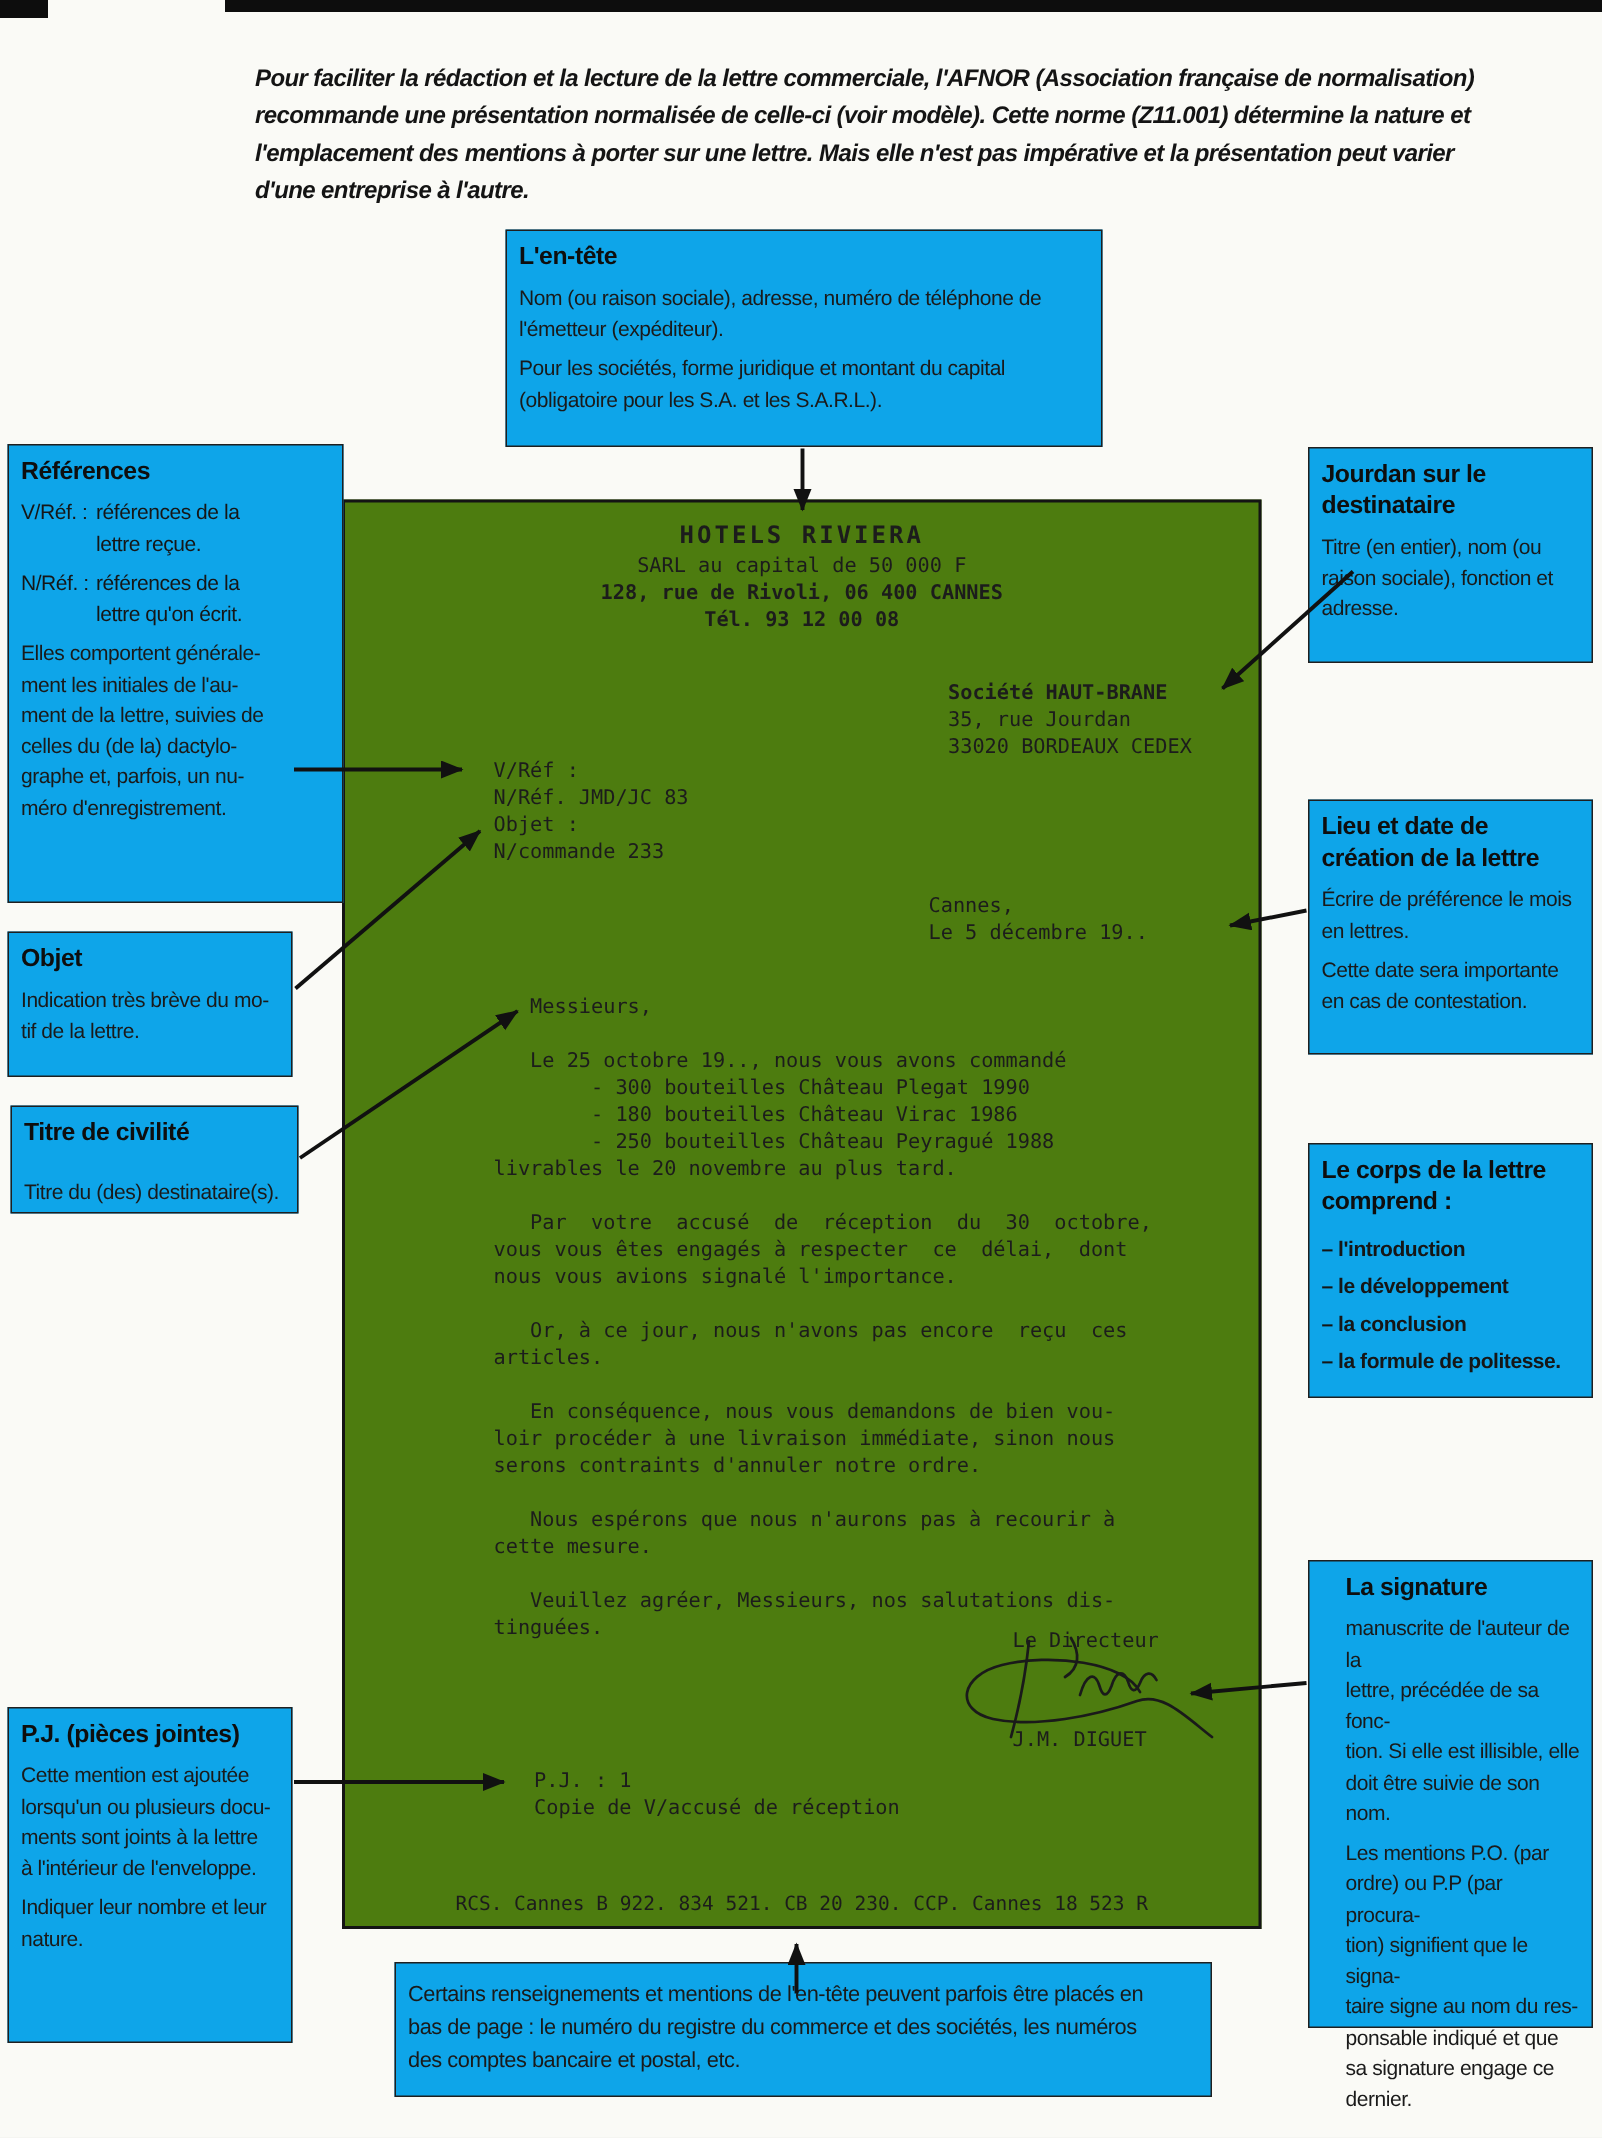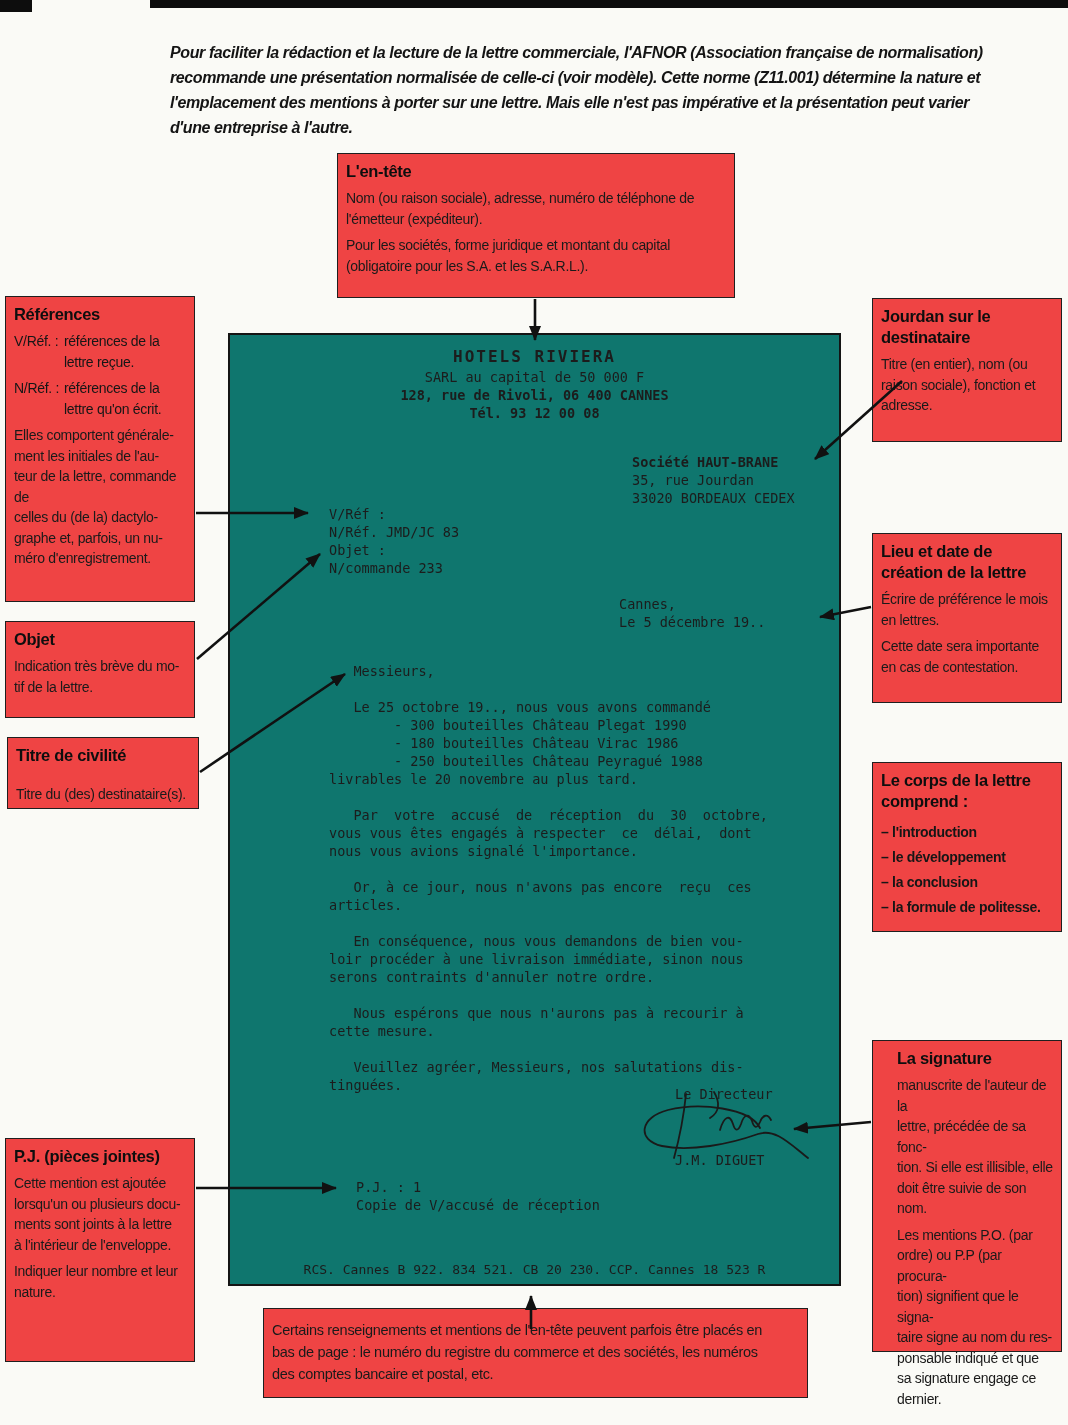--- a/index.html
+++ b/index.html
@@ -11,40 +11,40 @@
   }
   .scan-bar{position:absolute;left:150px;top:0;width:918px;height:8px;background:#0d0d0d;}
   .scan-corner{position:absolute;left:0;top:0;width:32px;height:12px;background:#0d0d0d;}
   .intro{
     position:absolute;left:170px;top:40px;width:910px;margin:0;
     font-size:16px;line-height:25px;font-weight:bold;font-style:italic;
     letter-spacing:-0.4px;white-space:pre-line;color:#141414;
   }
   
   .box{
-    position:absolute;background:#ef4444;border:1.5px solid #1f1f1f;
+    position:absolute;background:#0ea5e9;border:1.5px solid #1f1f1f;
     padding:7px 8px;box-sizing:border-box;
   }
   .box-title{
     font-weight:bold;font-size:16.5px;line-height:21px;letter-spacing:-0.3px;
     white-space:pre-line;color:#0e0e0e;margin:0 0 4px 0;
   }
   .box-text{
     font-size:14px;line-height:20.5px;letter-spacing:-0.3px;
     white-space:pre-line;margin:6px 0 0 0;color:#1a1a1a;
   }
   .ref-entry{display:flex;margin:6px 0 0 0;}
   .ref-label{font-size:14px;line-height:20.5px;letter-spacing:-0.3px;width:50px;flex:none;}
   .ref-text{font-size:14px;line-height:20.5px;letter-spacing:-0.3px;white-space:pre-line;}
   .corps-list{list-style:none;margin:8px 0 0 0;padding:0;font-weight:bold;}
   .corps-list li{font-size:14px;line-height:25px;letter-spacing:-0.3px;}
   
   .letter{
     position:absolute;left:228px;top:333px;width:613px;height:953px;
-    background:#0f766e;border:2px solid #141414;box-sizing:border-box;
+    background:#4d7c0f;border:2px solid #141414;box-sizing:border-box;
     font-family:"DejaVu Sans Mono","Liberation Mono",monospace;
     font-size:13.5px;line-height:18px;color:#1c1c1c;
   }
   .lh{position:absolute;left:0;top:11px;width:100%;text-align:center;}
   .lh-name{font-weight:bold;font-size:16px;line-height:22px;letter-spacing:2px;}
   .lh-line{line-height:18px;}
   .bold{font-weight:bold;}
   .recipient{position:absolute;left:402px;top:118px;}
   .refs{position:absolute;left:99px;top:170px;}
   .dateblock{position:absolute;left:389px;top:260px;}
@@ -135,35 +135,35 @@
   </div>
 
   <div class="box" style="left:337px;top:153px;width:398px;height:145px;">
     <div class="box-title">L'en-tête</div>
     <p class="box-text">Nom (ou raison sociale), adresse, numéro de téléphone de
 l'émetteur (expéditeur).</p>
     <p class="box-text">Pour les sociétés, forme juridique et montant du capital
 (obligatoire pour les S.A. et les S.A.R.L.).</p>
   </div>
 
-  <div class="box" style="left:5px;top:296px;width:190px;height:306px;">
+  <div class="box" style="left:5px;top:296px;width:224px;height:306px;">
     <div class="box-title">Références</div>
     <div class="ref-entry">
       <span class="ref-label">V/Réf. :</span>
       <span class="ref-text">références  de  la
 lettre reçue.</span>
     </div>
     <div class="ref-entry">
       <span class="ref-label">N/Réf. :</span>
       <span class="ref-text">références  de  la
 lettre qu'on écrit.</span>
     </div>
     <p class="box-text">Elles comportent générale-
 ment les initiales de l'au-
-teur de la lettre, commande de
+ment de la lettre, suivies de
 celles du (de la) dactylo-
 graphe et, parfois, un nu-
 méro d'enregistrement.</p>
   </div>
 
   <div class="box" style="left:872px;top:298px;width:190px;height:144px;">
     <div class="box-title">Jourdan sur le
 destinataire</div>
     <p class="box-text">Titre (en entier), nom (ou
 raison sociale), fonction et

